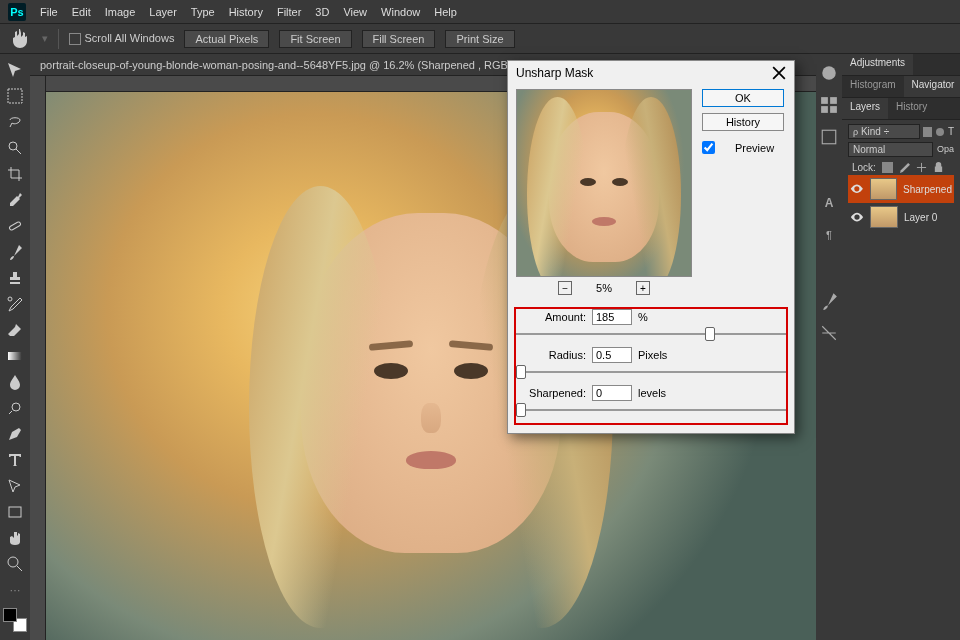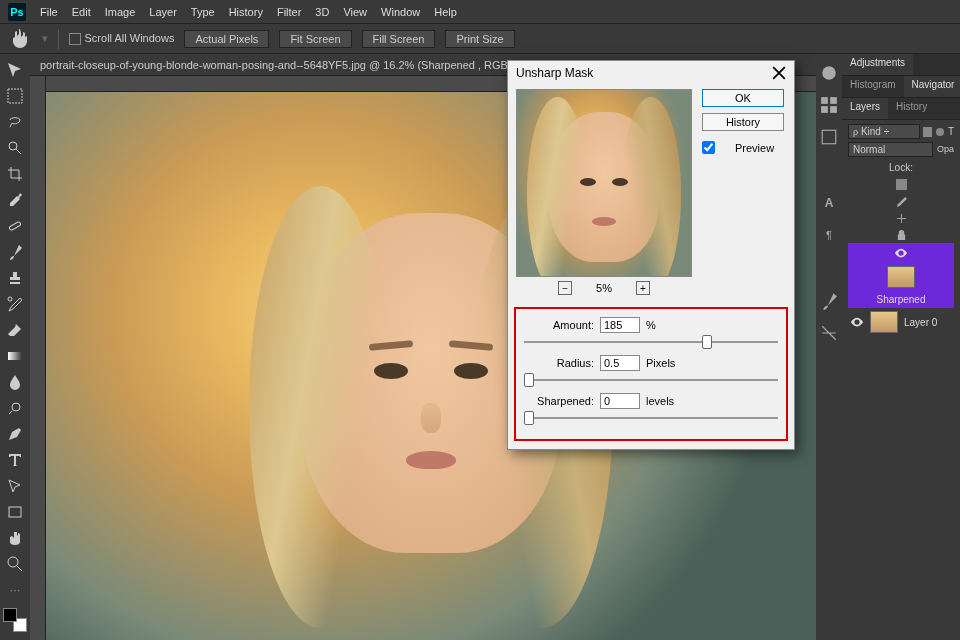--- a/index.html
+++ b/index.html
@@ -35,46 +35,46 @@
 .hair-l { position:absolute; left:-20%; top:-8%; width:55%; height:130%; background:linear-gradient(100deg,#caa060 0%,#dcc890 40%,transparent 70%); border-radius:50%; }
 .hair-r { position:absolute; right:-20%; top:-8%; width:55%; height:130%; background:linear-gradient(260deg,#b08850 0%,#c8b078 40%,transparent 70%); border-radius:50%; }
 .right-col { width: 26px; background: #393939; display:flex; flex-direction:column; align-items:center; padding-top:10px; gap:14px; }
 .right-col .ricon { width:18px; height:18px; color:#aaa; display:flex; align-items:center; justify-content:center; }
 .panels { width: 118px; background: #393939; display:flex; flex-direction:column; }
 .panel-tabs { display:flex; height:22px; background:#2e2e2e; border-bottom:1px solid #222; }
 .ptab { padding: 3px 8px; font-size:10px; color:#999; cursor:default; }
 .ptab.active { background:#393939; color:#ddd; }
 .panel-body { padding:4px 6px; }
 .layer-row { display:flex; align-items:center; gap:6px; padding:3px 2px; }
-.layer-row.active { background:#6d28d9;flex-direction:column; }
+.layer-row.active { background:#c2410c; }
 .eye-icon { width:14px; height:14px; display:flex; align-items:center; justify-content:center; }
 .thumb { width:28px; height:22px; background:linear-gradient(#e8c888,#c09868); border:1px solid #666; }
 .layer-name { font-size:10px; color:#ddd; }
 .dropdown { background:#4a4a4a; border:1px solid #222; padding:1px 4px; font-size:10px; color:#ccc; width: 76px; display:inline-block; }
-.lock-row { display:flex; align-items:center; gap:6px; padding:2px 4px; font-size:10px;flex-direction:column; }
+.lock-row { display:flex; align-items:center; gap:6px; padding:2px 4px; font-size:10px; }
 .lock-row svg { width:11px; height:11px; }
 
 .dialog { position:absolute; top:60px; left:507px; width:288px; background:#f0f0f0; border:1px solid #888; box-shadow:4px 4px 12px rgba(0,0,0,0.5); color:#000; font-size:11px; }
 .dialog-title { height:24px; display:flex; align-items:center; justify-content:space-between; padding:0 8px; font-size:12px; }
 .dialog-close { width:14px; height:14px; cursor:pointer; }
 .dialog-body { display:flex; padding:4px 8px 8px 8px; gap:10px; }
 .preview-box { width:176px; height:188px; border:1px solid #888; background:radial-gradient(ellipse 60% 80% at 45% 40%, #f5d07a 0%, #e8b860 25%, #c99a55 50%, #7a8a78 85%); position:relative; overflow:hidden; }
 .pv-face { position:absolute; left:50%; top:52%; transform:translate(-50%,-50%); width:110px; height:150px; background:radial-gradient(ellipse at 50% 40%,#f0c8a0 0%,#e5b890 50%,#d8a880 100%); border-radius:45% 45% 40% 40%; }
 .pv-eye-l{position:absolute;left:28%;top:44%;width:16px;height:8px;background:#4a3828;border-radius:50%;}
 .pv-eye-r{position:absolute;right:28%;top:44%;width:16px;height:8px;background:#4a3828;border-radius:50%;}
 .pv-lips{position:absolute;left:50%;top:70%;transform:translateX(-50%);width:24px;height:9px;background:#c07868;border-radius:50%;}
 .pv-hair-l{position:absolute;left:-20%;top:-10%;width:55%;height:130%;background:linear-gradient(100deg,#caa060,#dcc890 40%,transparent 70%);border-radius:50%;}
 .pv-hair-r{position:absolute;right:-20%;top:-10%;width:55%;height:130%;background:linear-gradient(260deg,#b08850,#c8b078 40%,transparent 70%);border-radius:50%;}
 .dialog-btns { display:flex; flex-direction:column; gap:6px; width:82px; }
 .dbtn { border:1px solid #888; background:#f6f6f6; padding:2px 0; text-align:center; font-size:11px; }
 .dbtn.primary { border:1.5px solid #0078d4; }
 .dcheck { display:flex; align-items:center; gap:20px; margin-top:4px; }
 .zoom-row { display:flex; justify-content:center; align-items:center; gap:24px; padding:4px 0; }
 .zoom-row .zbtn { width:14px; height:14px; border:1px solid #666; display:flex; align-items:center; justify-content:center; font-size:10px; cursor:pointer; }
-.sliders { border:2px solid #d40000; margin:0 6px 8px 6px; padding:8px; }
+.sliders { border:2px solid #d40000; margin:0 6px 8px 6px; }
 .srow { display:flex; align-items:center; gap:6px; margin-bottom:2px; }
 .srow label { width:70px; text-align:right; }
 .srow input[type=text] { width:40px; border:1px solid #888; padding:1px 3px; font-size:11px; }
 .track { position:relative; height:14px; margin-bottom:6px; }
 .track .line { position:absolute; top:6px; left:0; right:0; height:2px; background:#999; }
 .track .handle { position:absolute; top:0; width:10px; height:14px; background:#fff; border:1px solid #666; border-radius:2px; transform:translateX(-50%); }
 </style>
 </head>
 <body>
 

